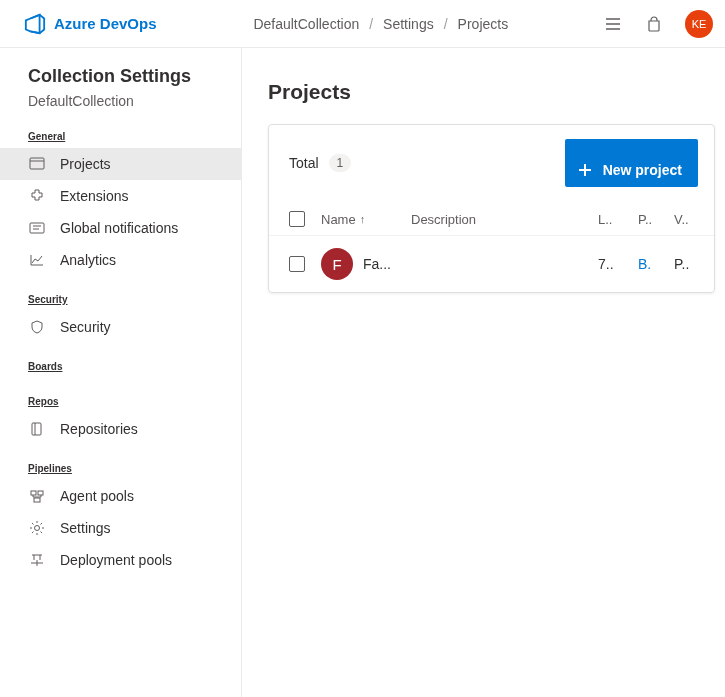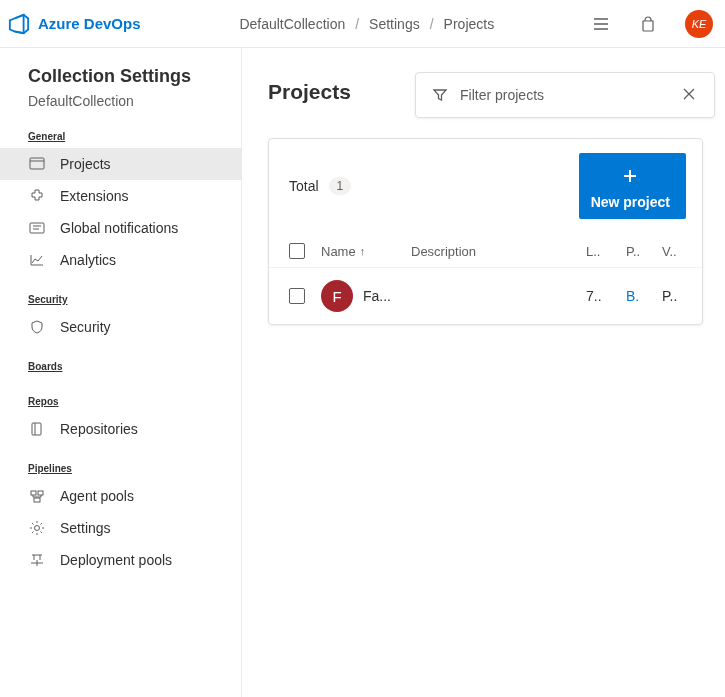--- a/index.html
+++ b/index.html
@@ -12,21 +12,21 @@
     background: #fff;
     overflow: hidden;
   }
 
   
   .header {
     height: 48px;
     display: flex;
     align-items: center;
     border-bottom: 1px solid #eaeaea;
-    padding: 0 12px 0 8px;
+    padding: 0 12px 0 24px;
   }
   .brand {
     display: flex;
     align-items: center;
     gap: 8px;
     color: #0078d4;
     font-weight: 600;
     font-size: 15px;
     cursor: pointer;
   }
@@ -38,22 +38,21 @@
     gap: 10px;
     justify-content: center;
     color: #605e5c;
     font-size: 14px;
   }
   .breadcrumb .sep { color: #a19f9d; }
   .breadcrumb .crumb { cursor: pointer; }
   .header-actions {
     display: flex;
     align-items: center;
-    gap: 28px;
-    font-style: italic;
+    gap: 22px;
   }
   .header-icon {
     width: 18px; height: 18px;
     color: #605e5c;
     cursor: pointer;
     display:flex;align-items:center;justify-content:center;
   }
   .avatar {
     width: 28px; height: 28px;
     border-radius: 50%;
@@ -155,21 +154,21 @@
     cursor: pointer;
     color: #605e5c;
     width:16px;height:16px;
   }
 
   .projects-card {
     border: 1px solid #e1dfdd;
     border-radius: 4px;
     box-shadow: 0 1px 3px rgba(0,0,0,0.07);
     margin-left: 6px;
-    margin-right: 12px;
+    margin-right: 0;
   }
   .card-head {
     display: flex;
     align-items: center;
     justify-content: space-between;
     padding: 14px 16px 16px 20px;
   }
   .total-wrap {
     display: flex;
     align-items: center;
@@ -181,28 +180,27 @@
     border-radius: 10px;
     padding: 2px 8px;
     font-size: 12px;
     color: #605e5c;
   }
   .new-btn {
     background: #0078d4;
     color: #fff;
     border: none;
     border-radius: 2px;
-    padding: 15px 16px 9px 12px;
+    padding: 23px 16px 9px 12px;
     font-size: 14px;
     font-weight: 600;
     display: flex;
     align-items: center;
     gap: 10px;
     cursor: pointer;
-    flex-direction: column;
   }
 
   .table {
     width: 100%;
   }
   .thead, .trow {
     display: grid;
     grid-template-columns: 48px 90px 1fr 40px 36px 36px;
     align-items: center;
     padding: 8px 4px 8px 4px;
@@ -382,33 +380,20 @@
             <path d="M3 3h10M5 3v5M11 3v5M2 11h12M8 8v6" stroke="currentColor"></path>
           </svg>
         </span>
       <span class="label">Deployment pools</span>
     </div>
   </div>
 
   <div class="content">
     <div class="page-top">
       <div class="page-title">Projects</div>
-      <div class="filter-card">
-        <span style="display:flex">
-          <svg width="16" height="16" viewBox="0 0 16 16" fill="none">
-              <path d="M2 3h12l-4.5 5v5l-3-1.5V8L2 3z" stroke="currentColor" stroke-width="1.3"></path>
-            </svg>
-        </span>
-        <input type="text" placeholder="Filter projects" style="">
-        <span class="close-x">
-          <svg width="14" height="14" viewBox="0 0 14 14">
-              <path d="M2 2l10 10M12 2L2 12" stroke="currentColor" stroke-width="1.3"></path>
-            </svg>
-        </span>
-      </div>
     </div>
 
     <div class="projects-card">
       <div class="card-head">
         <div class="total-wrap">
           <span>Total</span>
           <span class="count-pill">1</span>
         </div>
         <button class="new-btn">
           <span style="display:flex">

